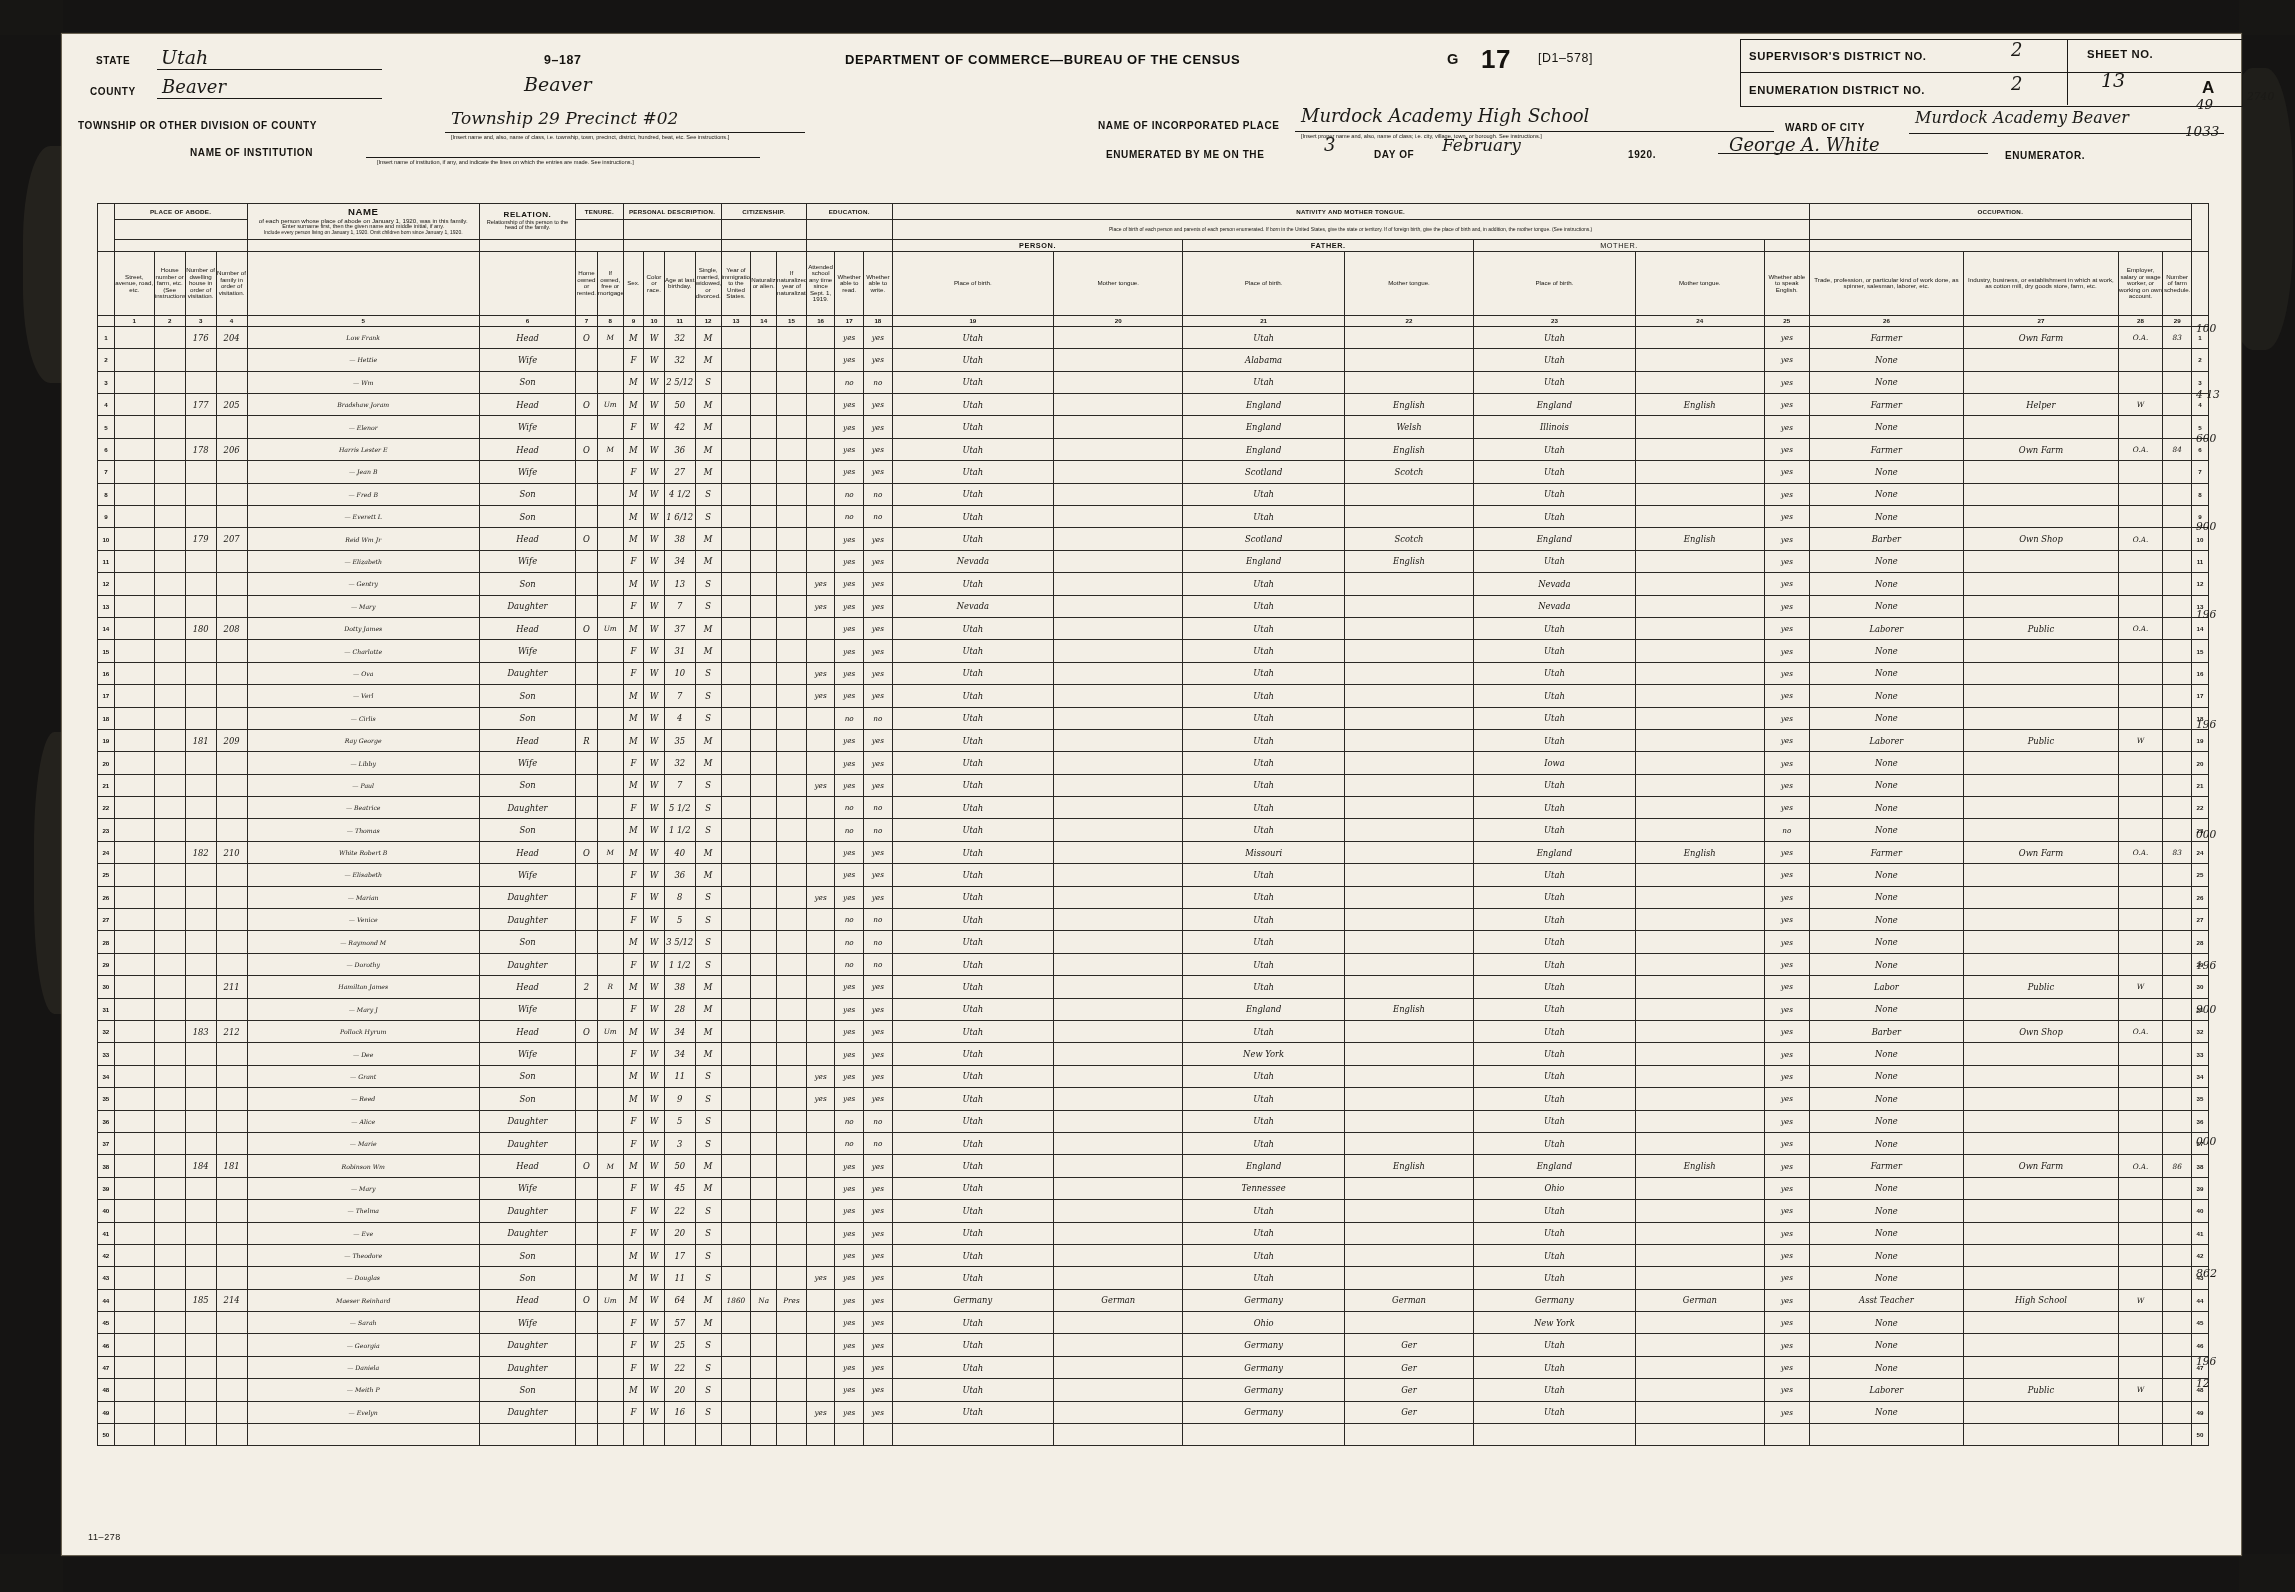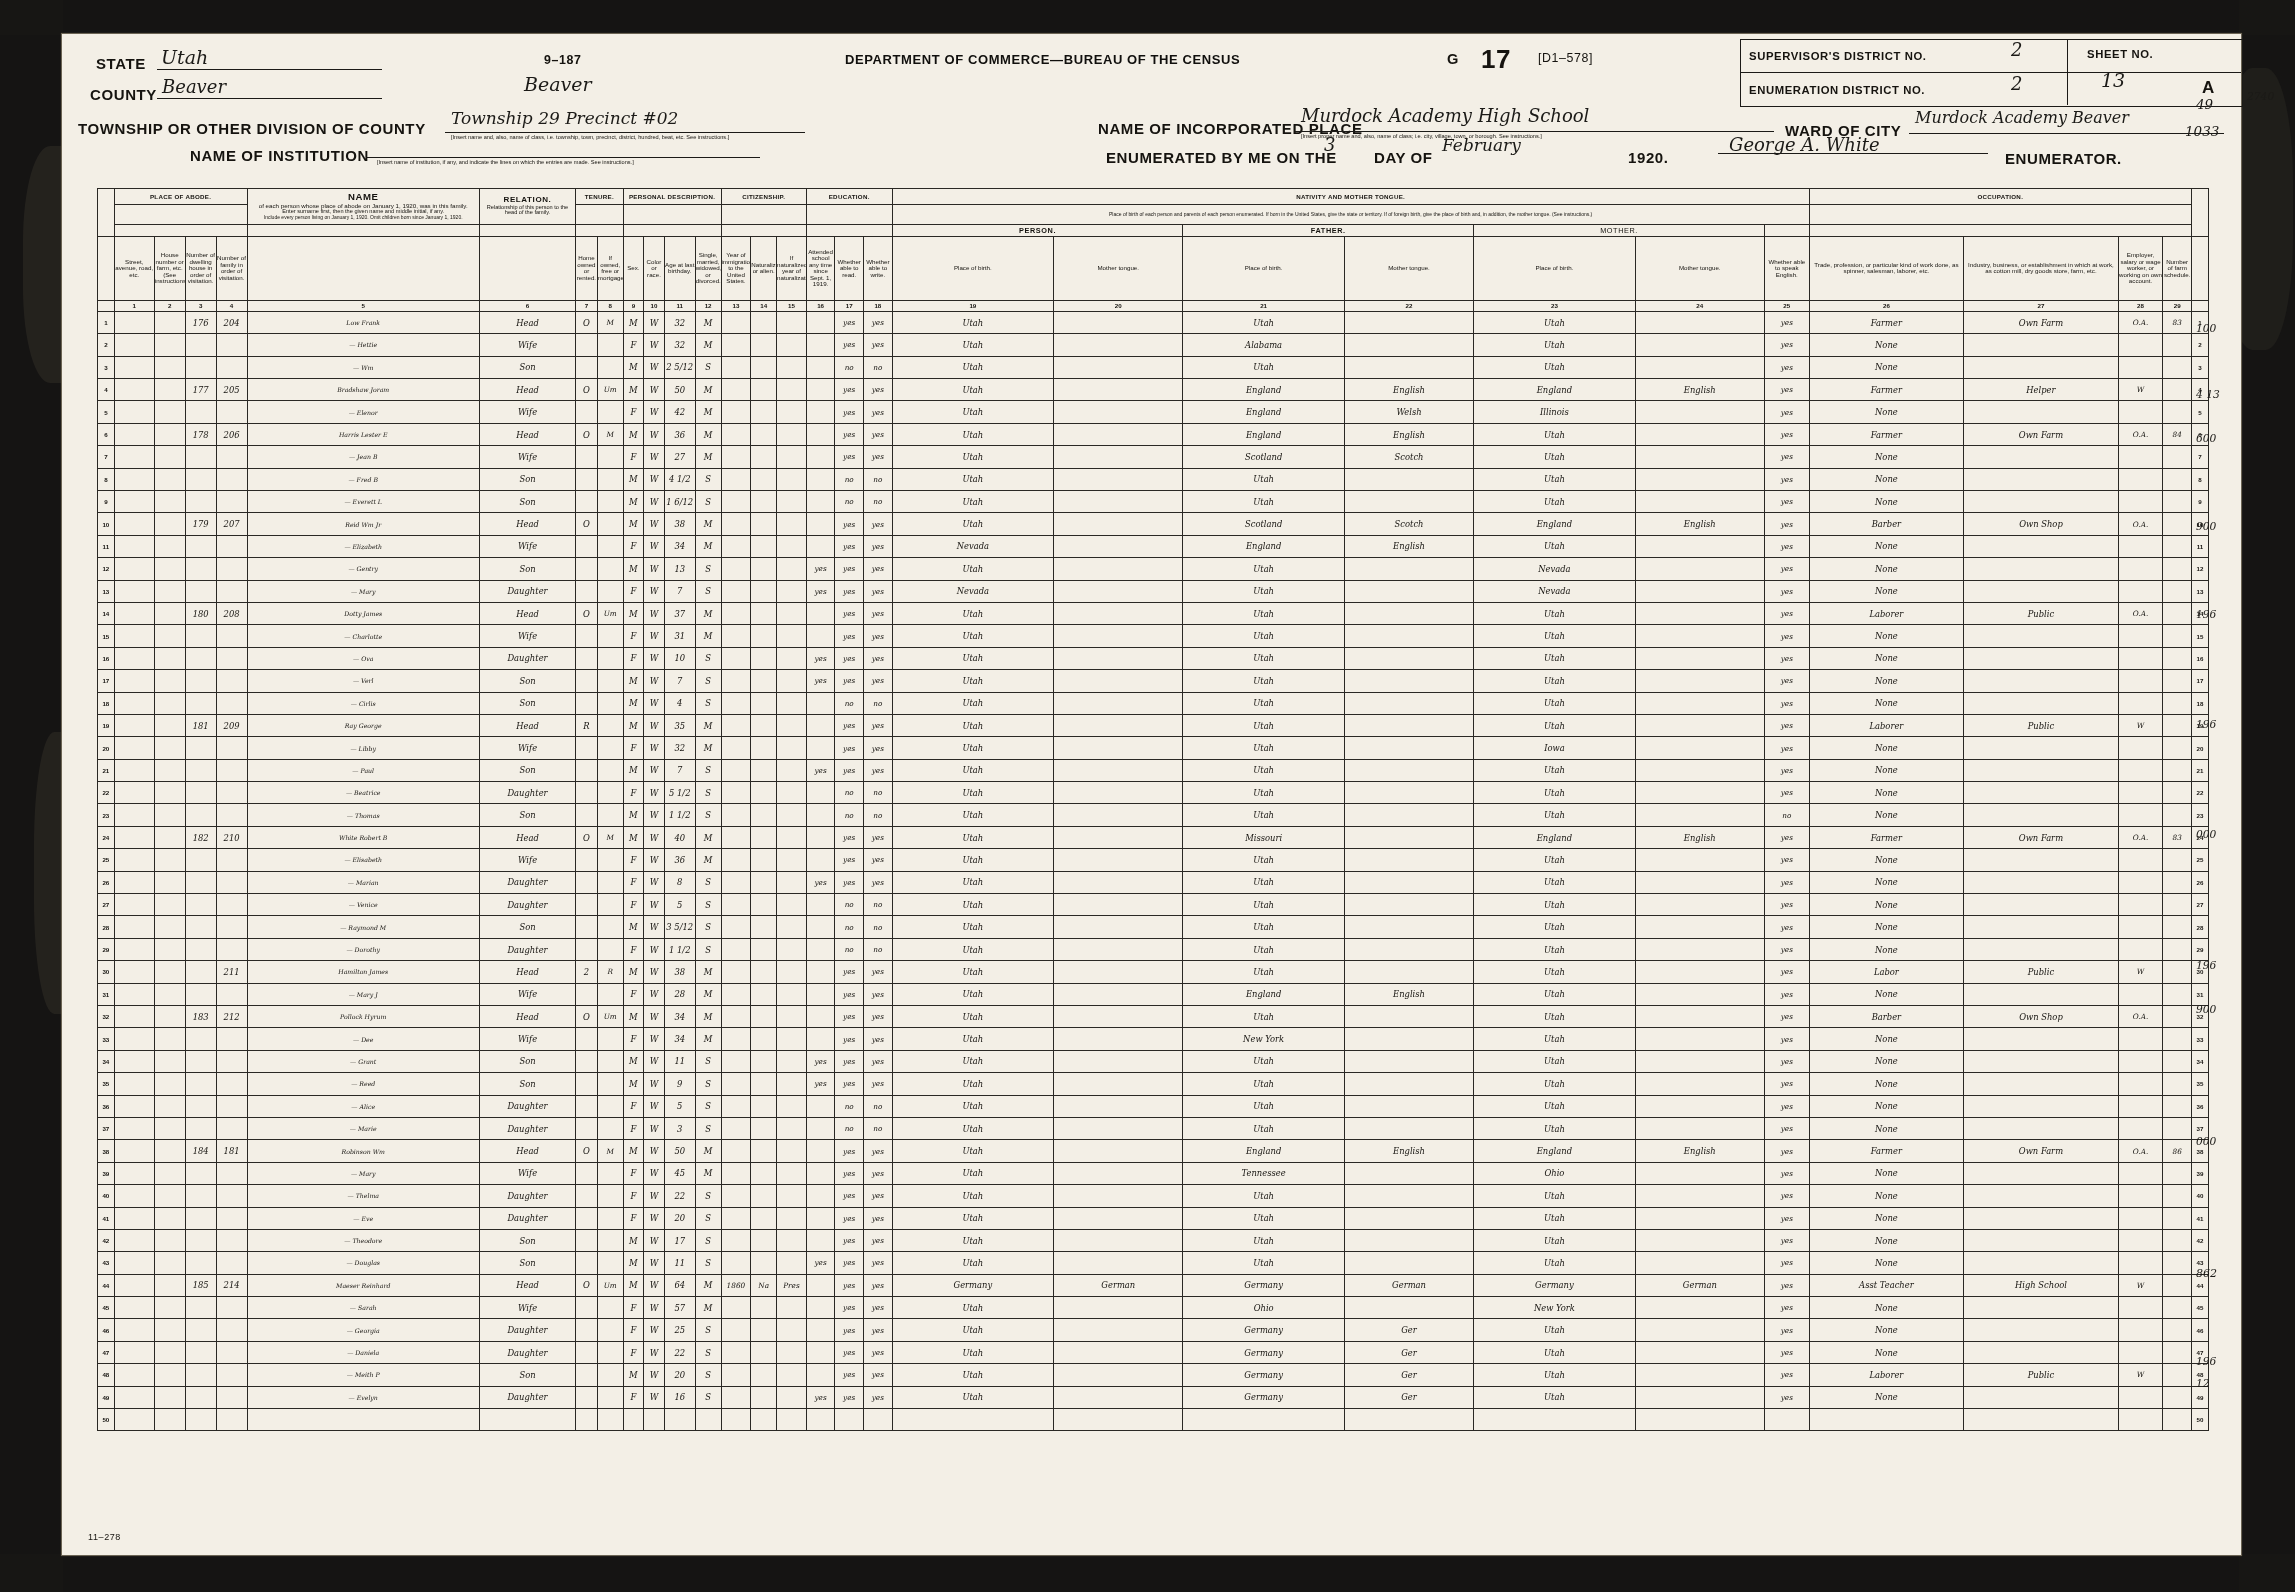--- a/index.html
+++ b/index.html
@@ -21,30 +21,30 @@
   
   .edge{position:absolute;background:#171615;opacity:.85;}
   .edge.l{left:0;top:0;width:63px;height:1593px;}
   .edge.r{right:0;top:0;width:56px;height:1593px;}
   .edge.t{left:0;top:0;width:2295px;height:35px;}
   .edge.b{left:0;bottom:0;width:2295px;height:39px;}
   .smudge{position:absolute;background:#2a2722;border-radius:40%;opacity:.75;}
 
   
   .hdr{position:absolute;left:0;top:0;width:2179px;height:169px;}
-  .lbl{position:absolute;font-size:15px;letter-spacing:0.6px;color:#15130f;white-space:nowrap;}
+  .lbl{position:absolute;font-size:10px;letter-spacing:0.6px;color:#15130f;white-space:nowrap;}
   .lblb{font-weight:bold;}
   .hw{position:absolute;font-family:"DejaVu Serif", serif;font-style:italic;color:#1b1a17;white-space:nowrap;}
   .rule{position:absolute;border-bottom:1.1px solid #1b1a17;}
   .title{position:absolute;font-weight:bold;font-size:22.5px;letter-spacing:0.3px;color:#100f0d;white-space:nowrap;}
   .sub{position:absolute;font-weight:bold;font-size:13px;letter-spacing:0.6px;color:#100f0d;white-space:nowrap;}
   .boxhdr{position:absolute;border:1.1px solid #1b1a17;}
 
   
-  #tblwrap{position:absolute;left:35px;top:154px;width:1852px;height:1312px;}
+  #tblwrap{position:absolute;left:35px;top:169px;width:1852px;height:1312px;}
   table.census{border-collapse:collapse;table-layout:fixed;width:2112px;}
   table.census td,table.census th{
     border:0.6px solid #2a2824;
     padding:0;
     font-size:6.2px;
     vertical-align:middle;
     text-align:center;
     color:#15130f;
     overflow:hidden;
   }

